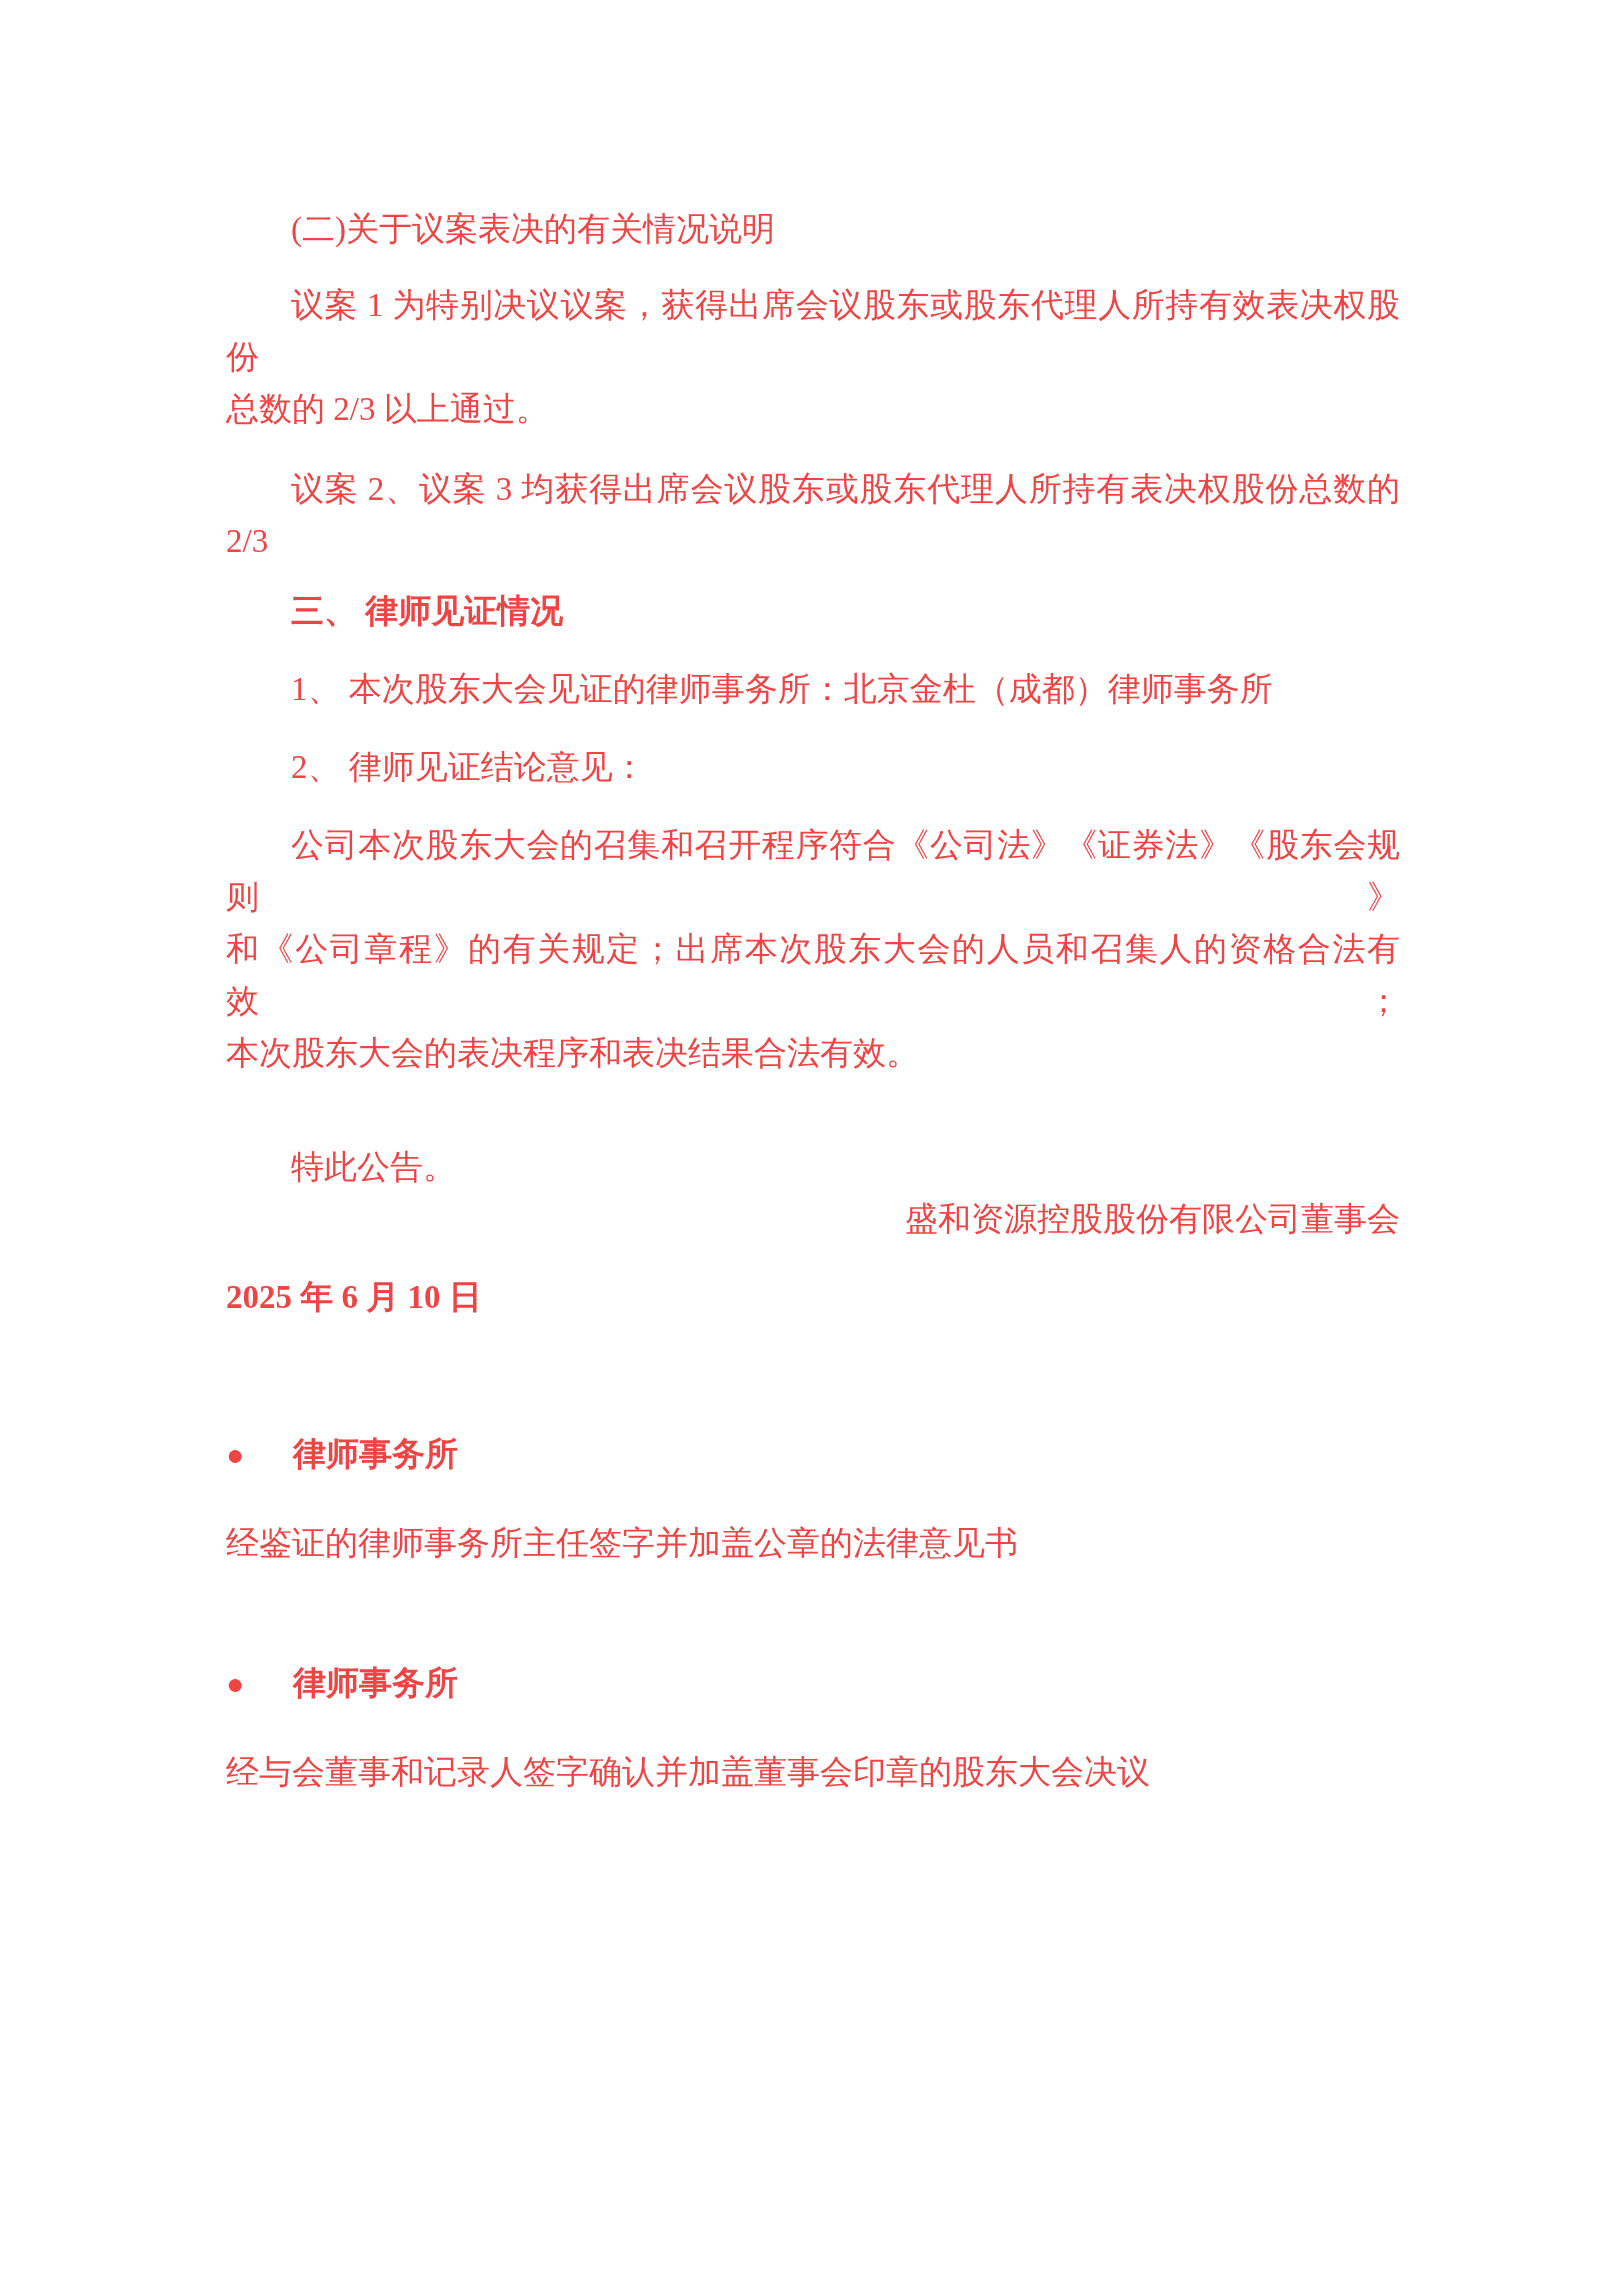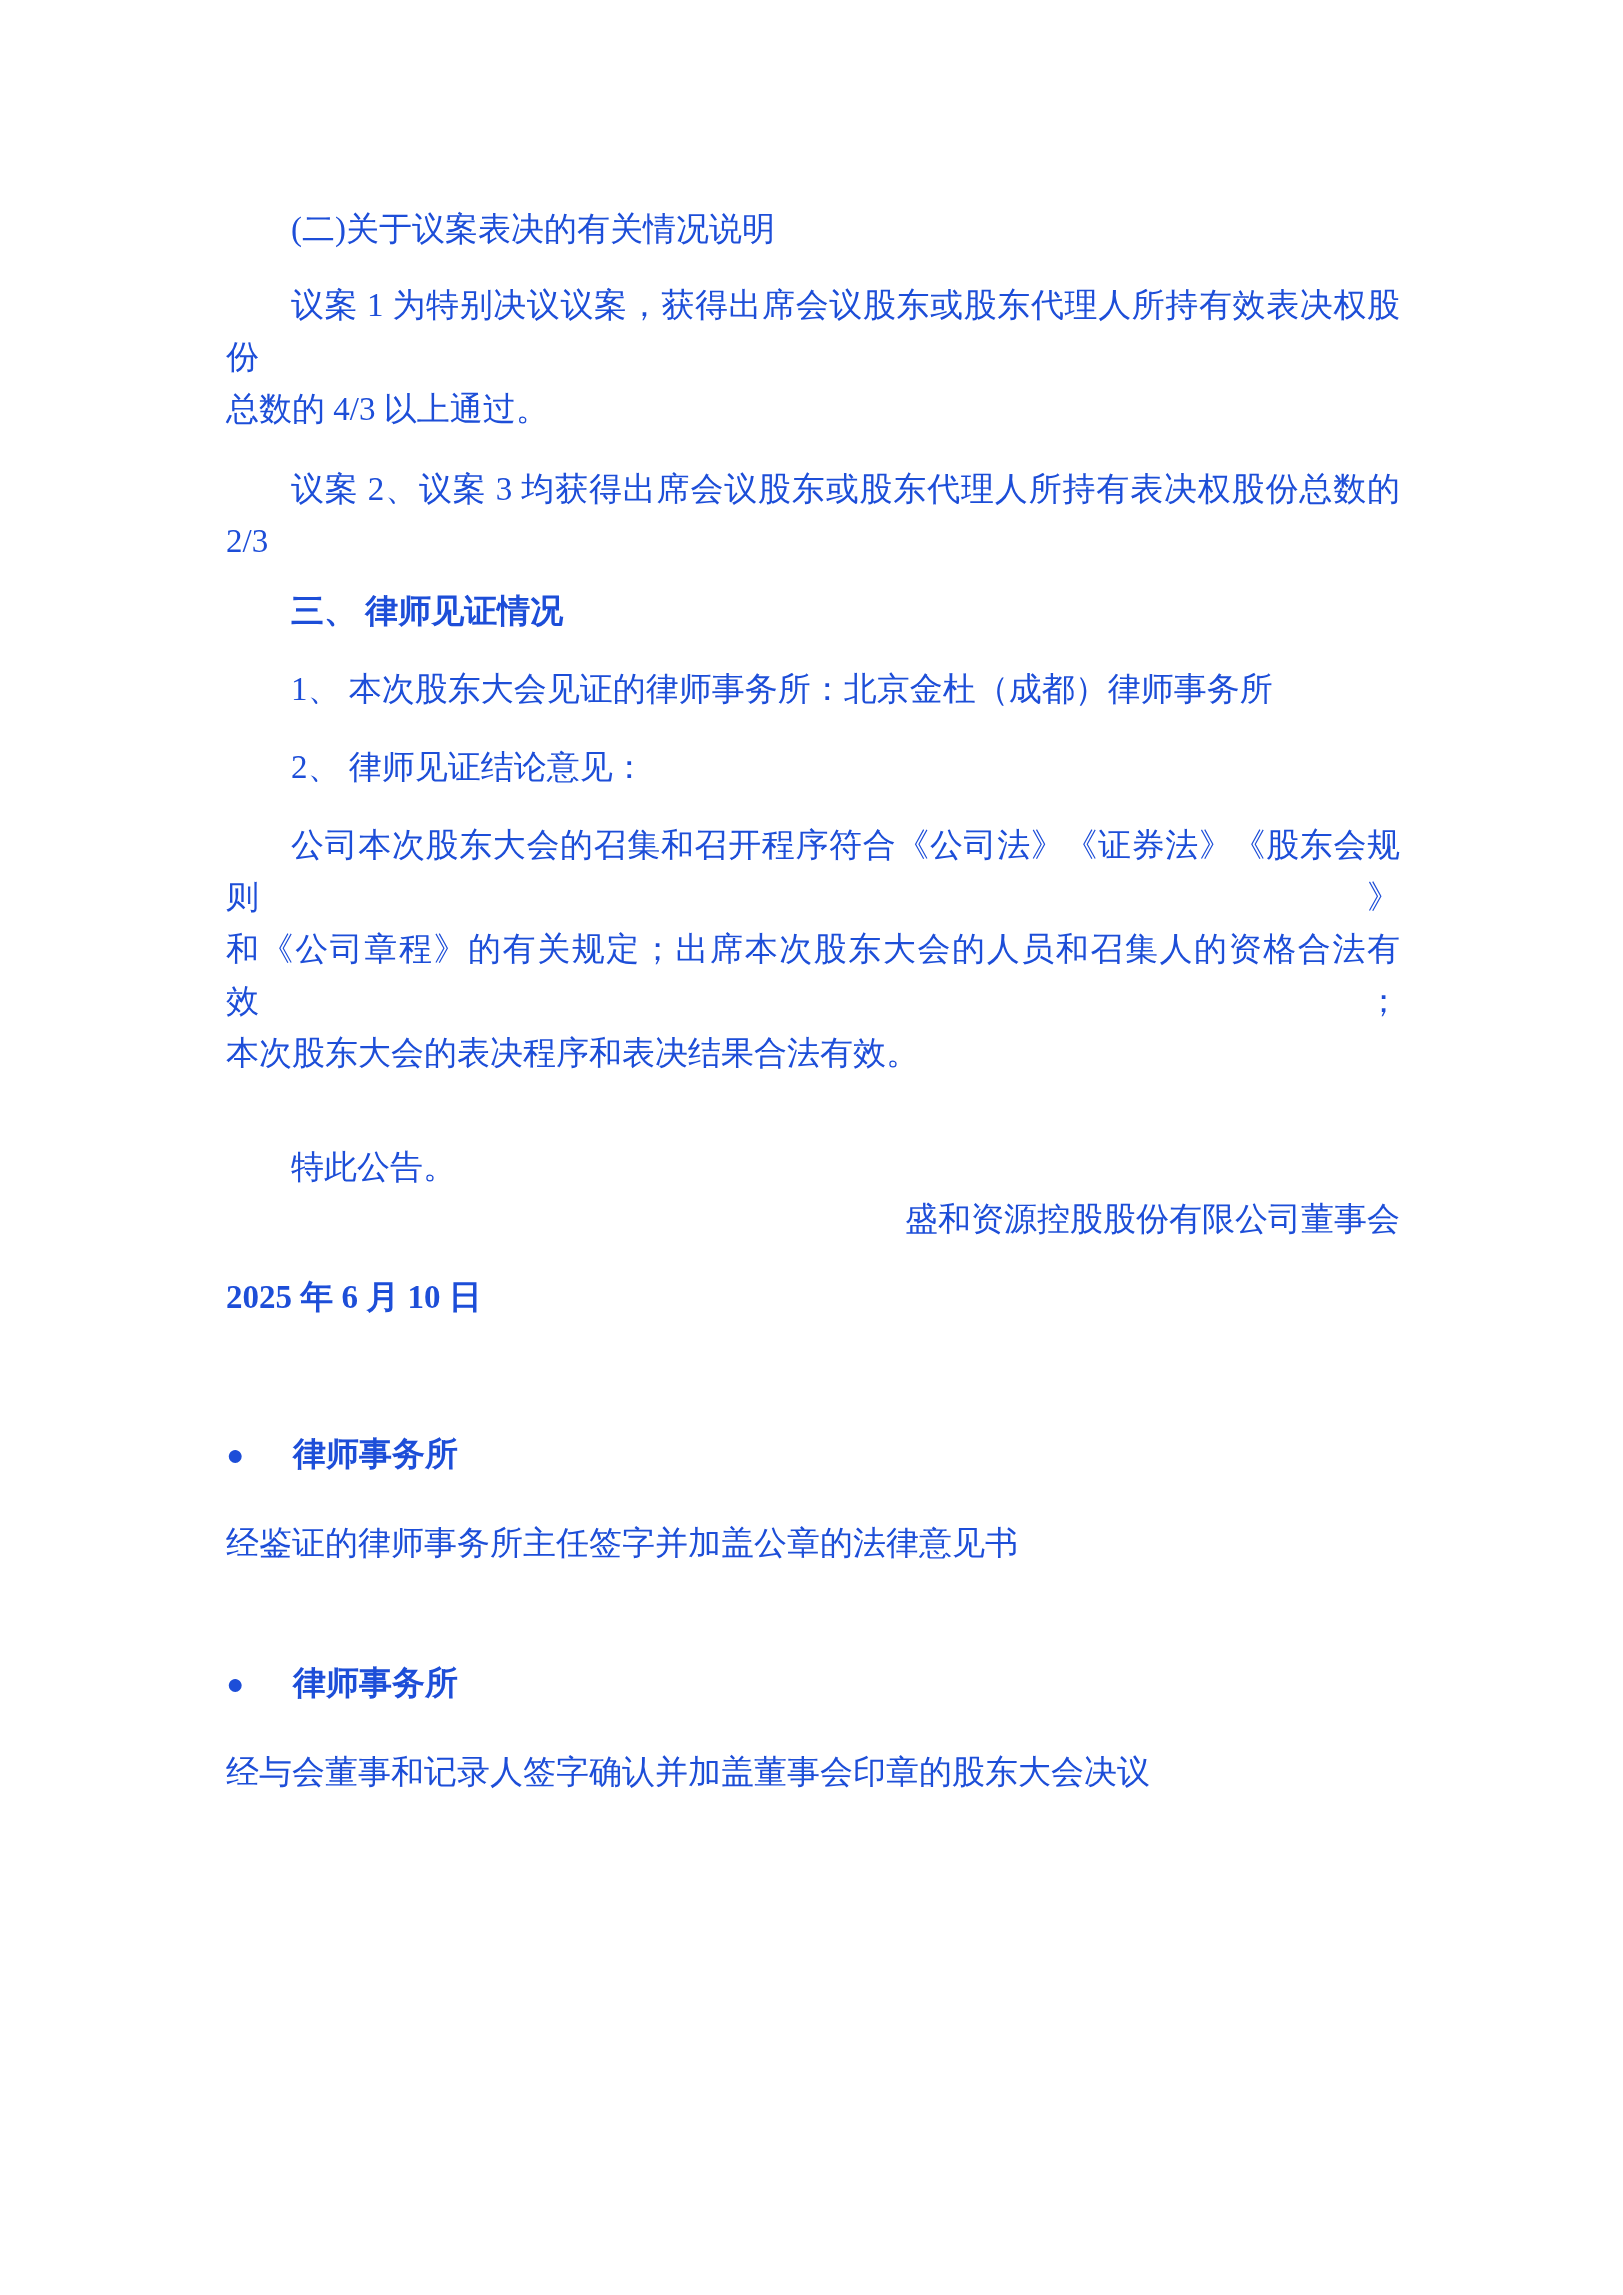--- a/index.html
+++ b/index.html
@@ -6,21 +6,21 @@
     margin: 0;
     padding: 0;
     background: #ffffff;
   }
   .page {
     position: relative;
     width: 1623px;
     height: 2295px;
     box-sizing: border-box;
     background: #ffffff;
-    color: #1d4ed8;
+    color: #ef4444;
     font-family: "Liberation Serif", "DejaVu Serif", serif;
     font-size: 33px;
     line-height: 52px;
     padding: 203px 223px 0 226px;
     overflow: hidden;
   }
   .line {
     min-height: 52px;
   }
   .indent {
@@ -59,21 +59,21 @@
 </style>
 </head>
 <body>
 
 <div class="page">
 
   <div class="line indent">(二)关于议案表决的有关情况说明</div>
 
   <div>
     <div class="line indent fill mt-37">议案 1 为特别决议议案，获得出席会议股东或股东代理人所持有效表决权股份</div>
-    <div class="line">总数的 4/3 以上通过。</div>
+    <div class="line">总数的 2/3 以上通过。</div>
   </div>
 
   <div>
     <div class="line indent fill mt-42">议案 2、议案 3 均获得出席会议股东或股东代理人所持有表决权股份总数的 2/3</div>
   </div>
 
   <div class="line indent bold mt-28">三、 律师见证情况</div>
 
   <div class="line indent mt-40">1、 本次股东大会见证的律师事务所：北京金杜（成都）律师事务所</div>
 

